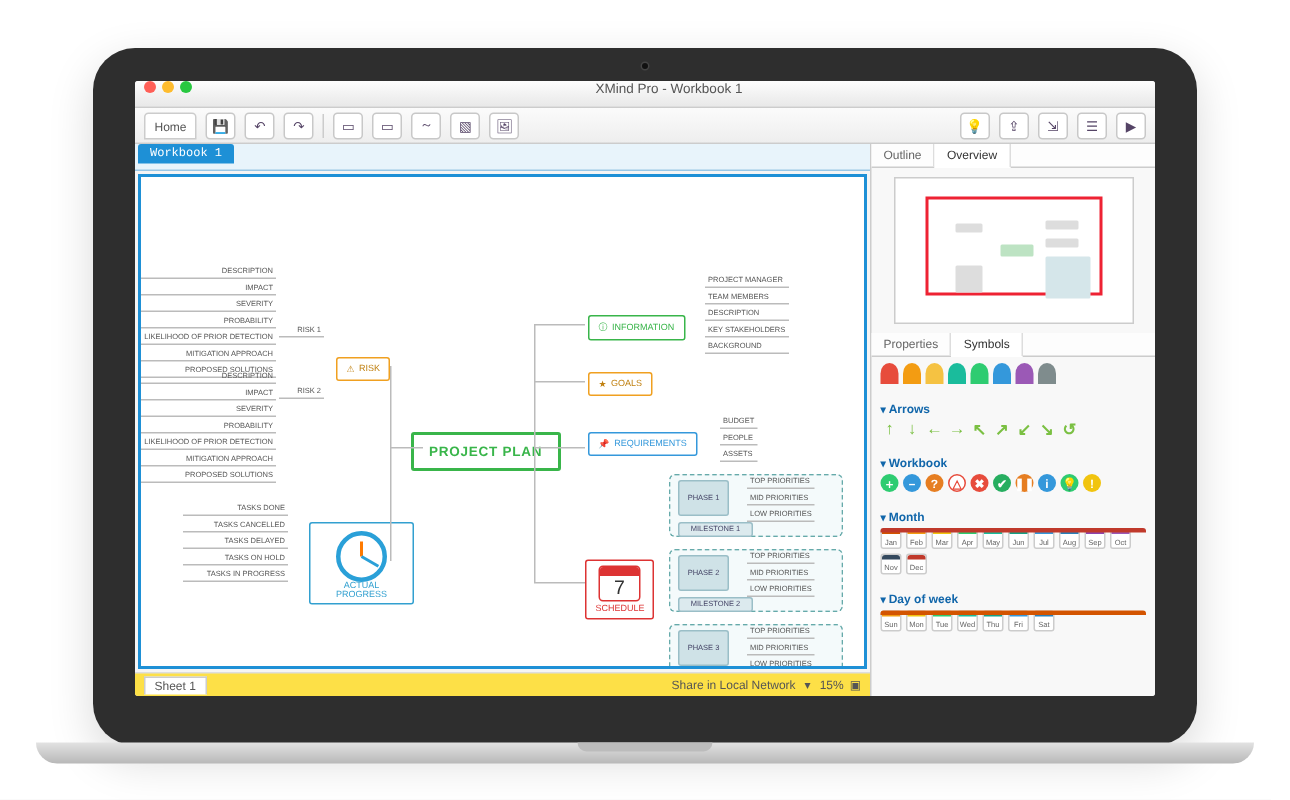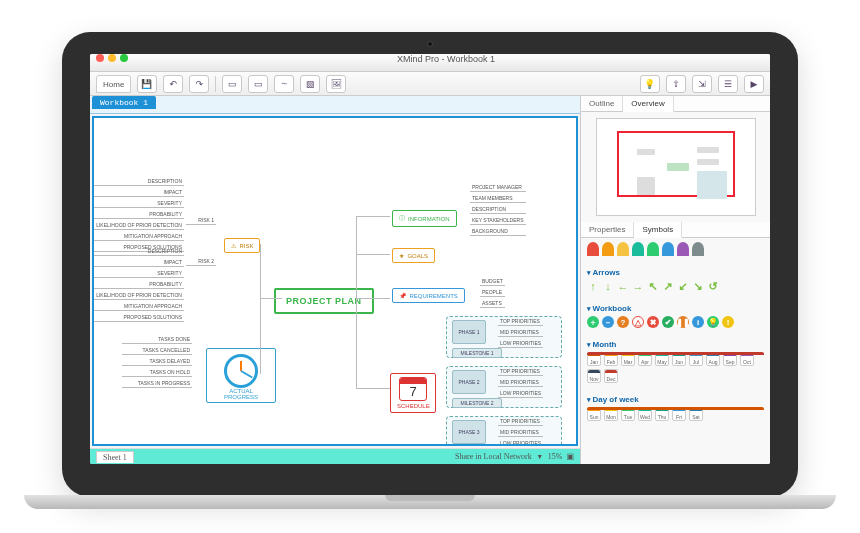--- a/index.html
+++ b/index.html
@@ -23,21 +23,21 @@
 .tbtn { width:20px; height:18px; border:1px solid #c8c8c8; border-radius:3px; background:#fff; display:inline-flex; align-items:center; justify-content:center; font-size:9px; color:#546; }
 .home-tab { font-size:8px; padding:0 6px; height:18px; line-height:18px; border:1px solid #ccc; border-radius:3px 3px 0 0; background:#fff; color:#555;text-align:center; }
 .spacer { flex:1; }
 
 
 .app-body { flex:1; display:flex; min-height:0; }
 .canvas-wrap { flex:1; display:flex; flex-direction:column; min-width:0; }
 .doctab { height:18px; background:#e8f4fb; border-bottom:1px solid #99c7e6; display:flex; align-items:flex-start;font-family:Liberation Mono, monospace; }
 .doctab-lbl { background:#1e90d6; color:#fff; padding:2px 8px; font-size:8px; border-radius:2px 2px 0 0; margin-left:2px; }
 .canvas { flex:1; position:relative; background:#fff; border:2px solid #1e90d6; margin:2px; overflow:hidden; }
-.statusbar { height:16px; background:#5eead4; border-top:1px solid #ddd; display:flex; align-items:center; padding:0 6px; font-size:8px; color:#555;font-family:Liberation Serif, serif; }
+.statusbar { height:16px; background:#fde047; border-top:1px solid #ddd; display:flex; align-items:center; padding:0 6px; font-size:8px; color:#555; }
 
 
 .side { width:190px; background:#f8f8f8; border-left:1px solid #ccc; display:flex; flex-direction:column; }
 .tabs { display:flex; font-size:8px; border-bottom:1px solid #ccc; background:#fdfdfd; }
 .tab { padding:3px 8px; color:#666; border-right:1px solid #ddd; }
 .tab.active { background:#fff; color:#333; border-bottom:1px solid #fff; margin-bottom:-1px; }
 .overview { padding:6px; display:flex; justify-content:center; }
 .thumb { width:160px; height:98px; background:#fff; border:1px solid #ccc; position:relative; }
 .thumb-sel { position:absolute; left:20px; top:12px; right:20px; bottom:18px; border:2px solid #e23; }
 .panel-sec { padding:4px 6px; }

